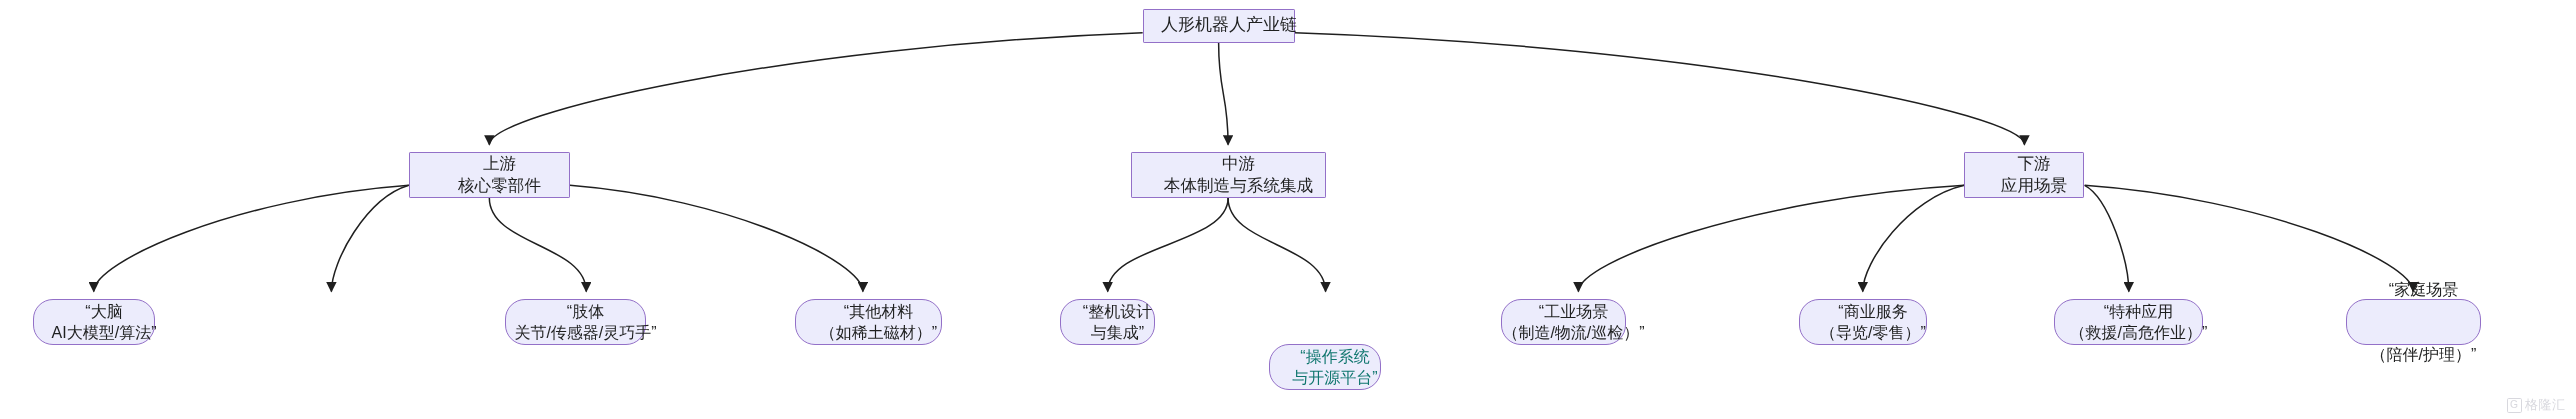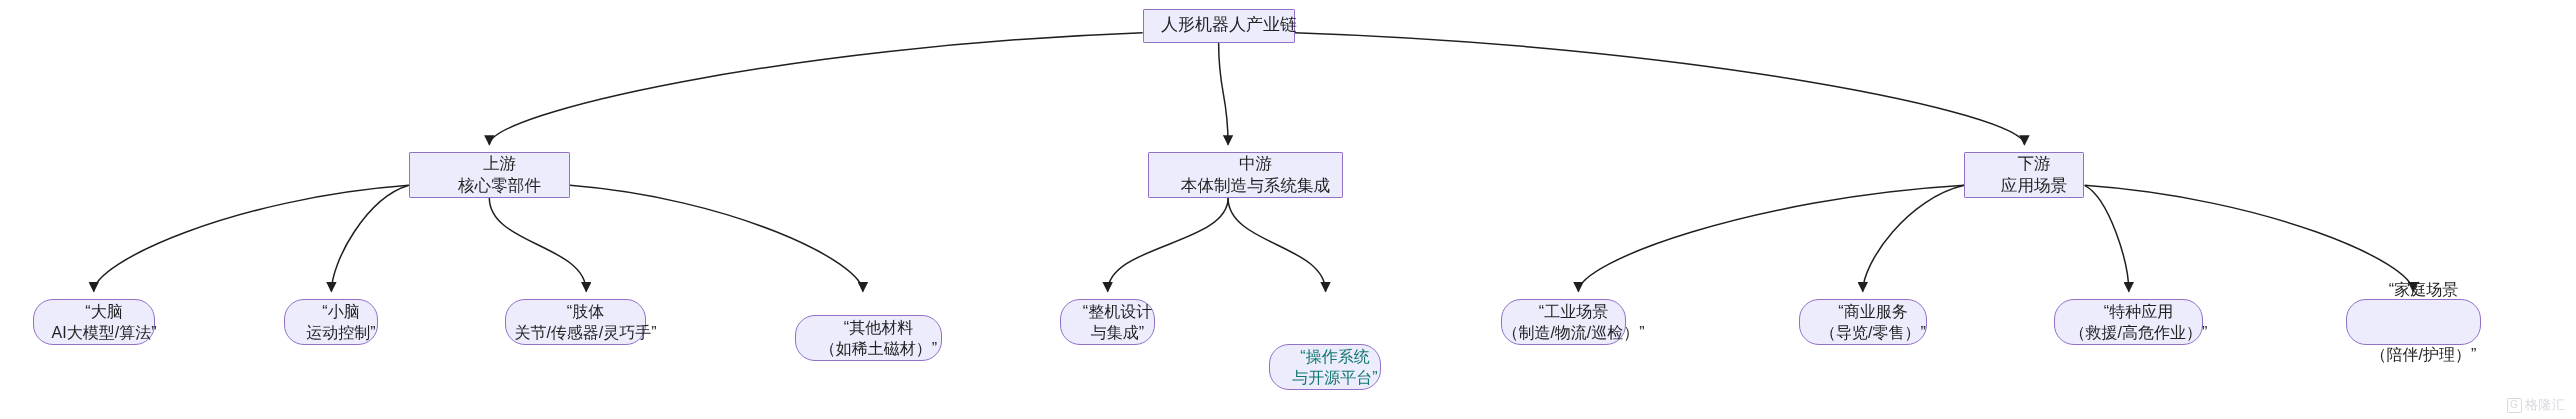--- a/index.html
+++ b/index.html
@@ -103,41 +103,37 @@
     <span>格隆汇</span>
   </div>
 
 <div class="node n-root" style="left: 1143px; top: 8.6px; width: 152px; height: 34px; background: rgb(236, 236, 252); border-color: rgb(147, 112, 200); color: rgb(31, 32, 32);">
       <span class="line">人形机器人产业链</span>
     </div>
     <div class="node n-tier2" style="left: 409px; top: 152px; width: 161px; height: 46px; background: rgb(236, 236, 252); border-color: rgb(147, 112, 200); color: rgb(31, 32, 32);">
       <span class="line">上游</span>
       <span class="line">核心零部件</span>
     </div>
-    <div class="node n-tier2" style="left: 1131px; top: 152px; width: 195px; height: 46px; background: rgb(236, 236, 252); border-color: rgb(147, 112, 200); color: rgb(31, 32, 32); margin-left: 17px;">
+    <div class="node n-tier2" style="left: 1131px; top: 152px; width: 195px; height: 46px; background: rgb(236, 236, 252); border-color: rgb(147, 112, 200); color: rgb(31, 32, 32);">
       <span class="line">中游</span>
       <span class="line">本体制造与系统集成</span>
     </div>
     <div class="node n-tier2" style="left: 1964px; top: 152px; width: 120px; height: 46px; background: rgb(236, 236, 252); border-color: rgb(147, 112, 200); color: rgb(31, 32, 32);">
       <span class="line">下游</span>
       <span class="line">应用场景</span>
     </div>
     <div class="node n-leaf" style="left: 33px; top: 299px; width: 122px; height: 46px; background: rgb(236, 236, 252); border-color: rgb(147, 112, 200); color: rgb(31, 32, 32);">
       <span class="line">“大脑</span>
       <span class="line">AI大模型/算法”</span>
     </div>
-    <div class="node n-leaf" style="left: 284px; top: 299px; width: 94px; height: 46px; background: rgb(236, 236, 252); border-color: rgb(147, 112, 200); color: rgb(31, 32, 32);">
-      <span class="line">“小脑</span>
-      <span class="line">运动控制”</span>
-    </div>
     <div class="node n-leaf" style="left: 505px; top: 299px; width: 141px; height: 46px; background: rgb(236, 236, 252); border-color: rgb(147, 112, 200); color: rgb(31, 32, 32);">
       <span class="line">“肢体</span>
       <span class="line">关节/传感器/灵巧手”</span>
     </div>
-    <div class="node n-leaf" style="left: 795px; top: 299px; width: 147px; height: 46px; background: rgb(236, 236, 252); border-color: rgb(147, 112, 200); color: rgb(31, 32, 32); margin-top: 16px;">
+    <div class="node n-leaf" style="left: 795px; top: 299px; width: 147px; height: 46px; background: rgb(236, 236, 252); border-color: rgb(147, 112, 200); color: rgb(31, 32, 32);">
       <span class="line">“其他材料</span>
       <span class="line">（如稀土磁材）”</span>
     </div>
     <div class="node n-leaf" style="left: 1060px; top: 299px; width: 95px; height: 46px; background: rgb(236, 236, 252); border-color: rgb(147, 112, 200); color: rgb(31, 32, 32);">
       <span class="line">“整机设计</span>
       <span class="line">与集成”</span>
     </div>
     <div class="node n-leaf" style="left: 1269px; top: 299px; width: 112px; height: 46px; background: rgb(236, 236, 252); border-color: rgb(147, 112, 200); color: #0f766e; margin-top: 45px;">
       <span class="line">“操作系统</span>
       <span class="line">与开源平台”</span>

